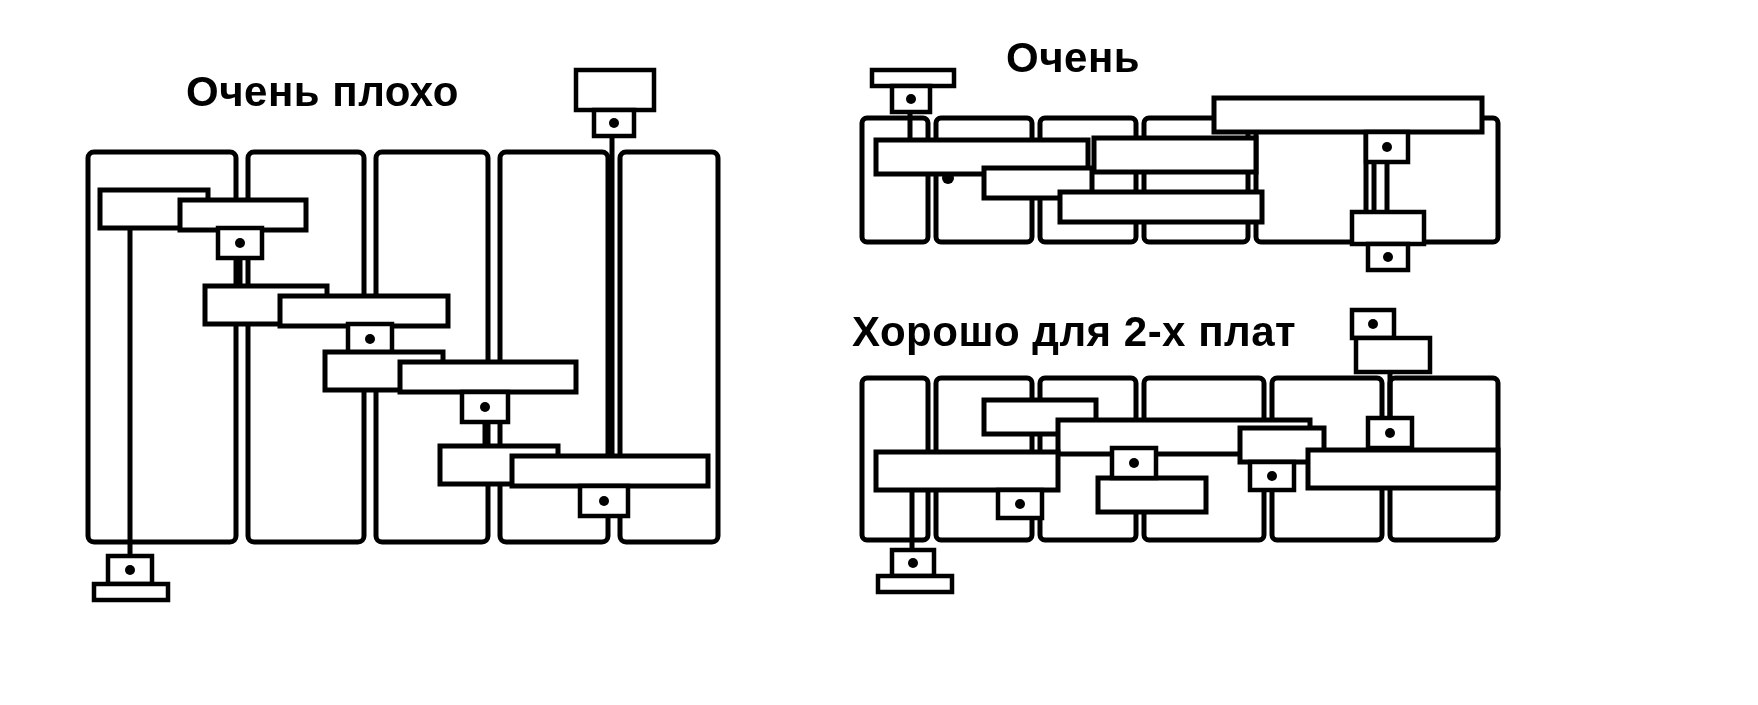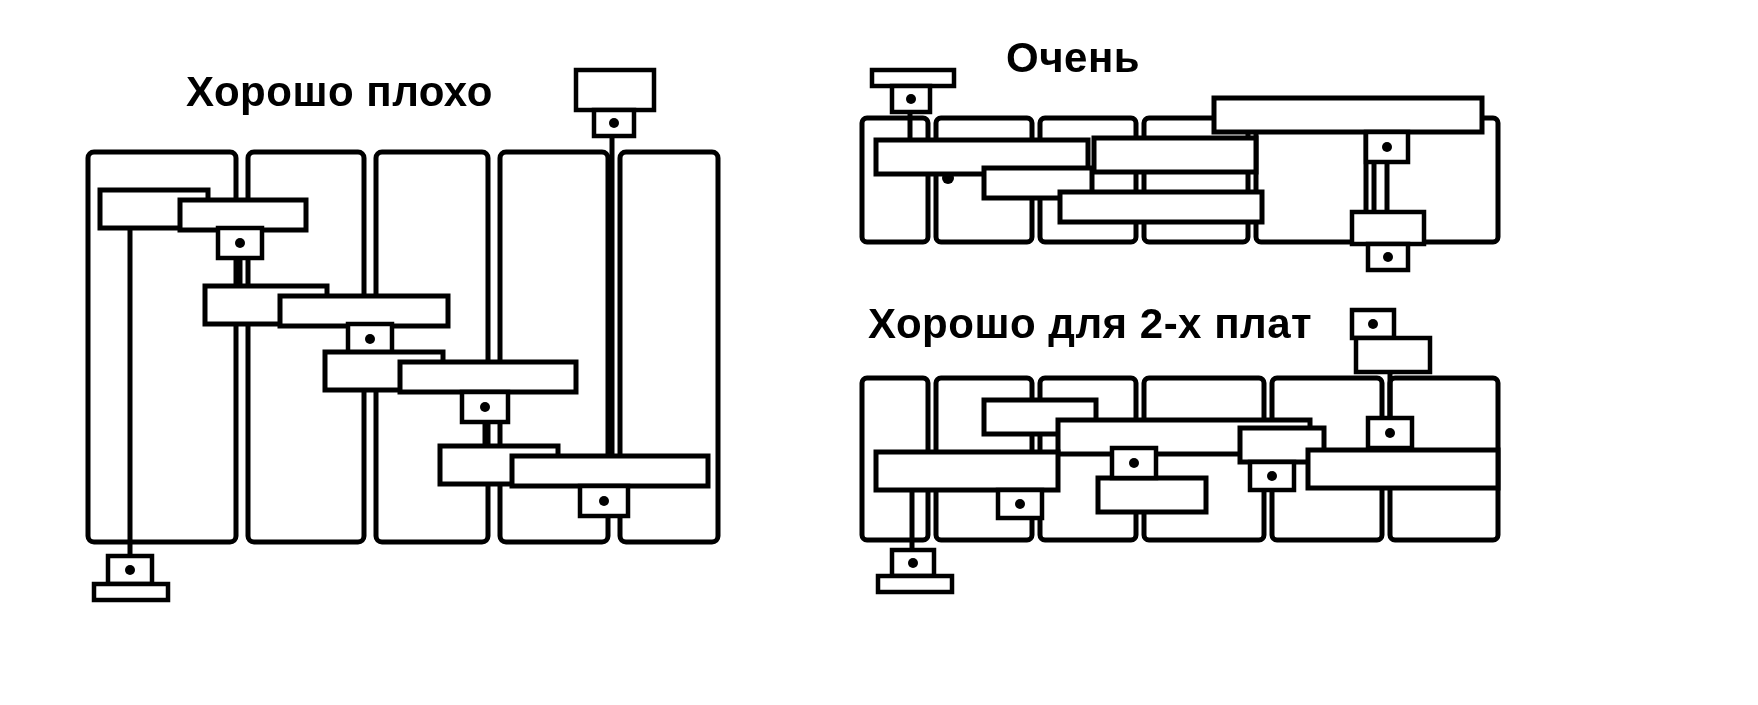--- a/index.html
+++ b/index.html
@@ -15,35 +15,35 @@
     position:absolute;
     font-family:"Liberation Sans", sans-serif;
     font-weight:bold;
     font-size:42px;
     color:var(--ink);
     letter-spacing:0.5px;
     white-space:nowrap;
   }
   #lbl-very-bad   { left:186px;  top:68px;  }
   #lbl-good       { left:1006px; top:34px;  }
-  #lbl-good-2     { left:852px;  top:300px;margin-left:16px; }
+  #lbl-good-2     { left:852px;  top:308px; }
 
   svg { position:absolute; left:0; top:0; }
   .card { fill:none;       stroke:var(--ink); stroke-width:5;   }
   .bar  { fill:var(--paper); stroke:var(--ink); stroke-width:5; }
   .plug { fill:var(--paper); stroke:var(--ink); stroke-width:4.5; }
   .wire { fill:none;       stroke:var(--ink); stroke-width:5; stroke-linecap:square; }
   .dot  { fill:var(--ink); stroke:none; }
 </style>
 </head>
 <body>
 
 <div id="canvas">
 
-  <div class="label" id="lbl-very-bad">Хорошо плохо</div>
+  <div class="label" id="lbl-very-bad">Очень плохо</div>
   <div class="label" id="lbl-good">Очень</div>
   <div class="label" id="lbl-good-2">Хорошо для 2-х плат</div>
 
   <svg width="1758" height="705" viewBox="0 0 1758 705">
 
     <g>
 
       <rect class="card" x="88" y="152" width="148" height="390" rx="6"></rect>
       <rect class="card" x="248" y="152" width="116" height="390" rx="6"></rect>
       <rect class="card" x="376" y="152" width="112" height="390" rx="6"></rect>

